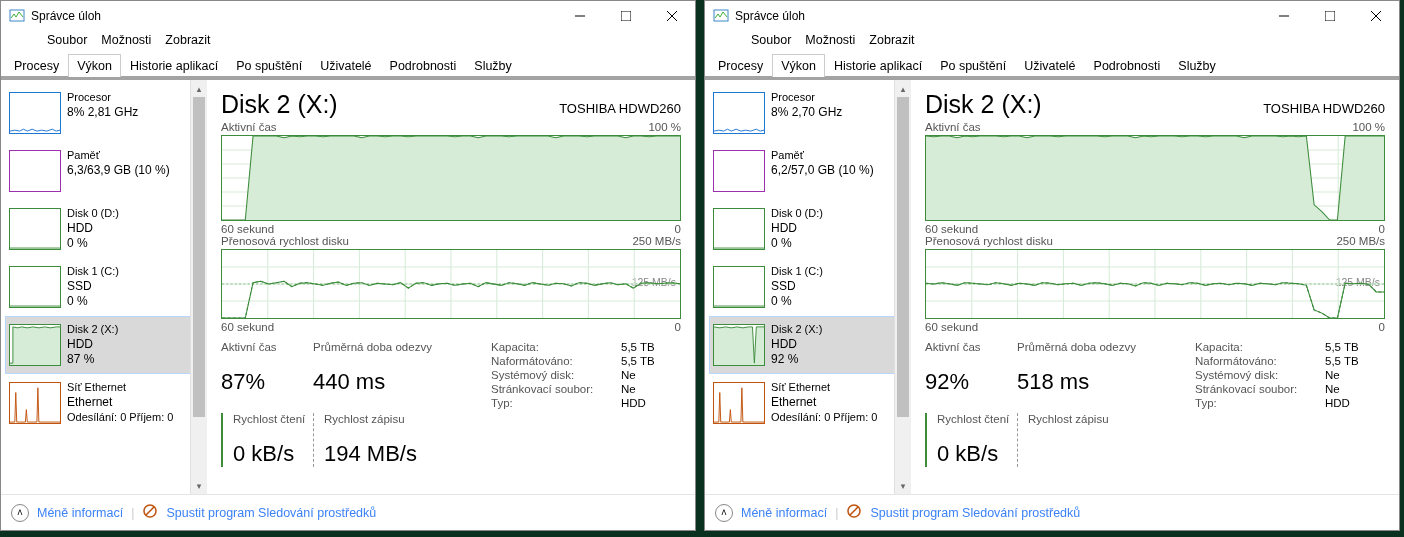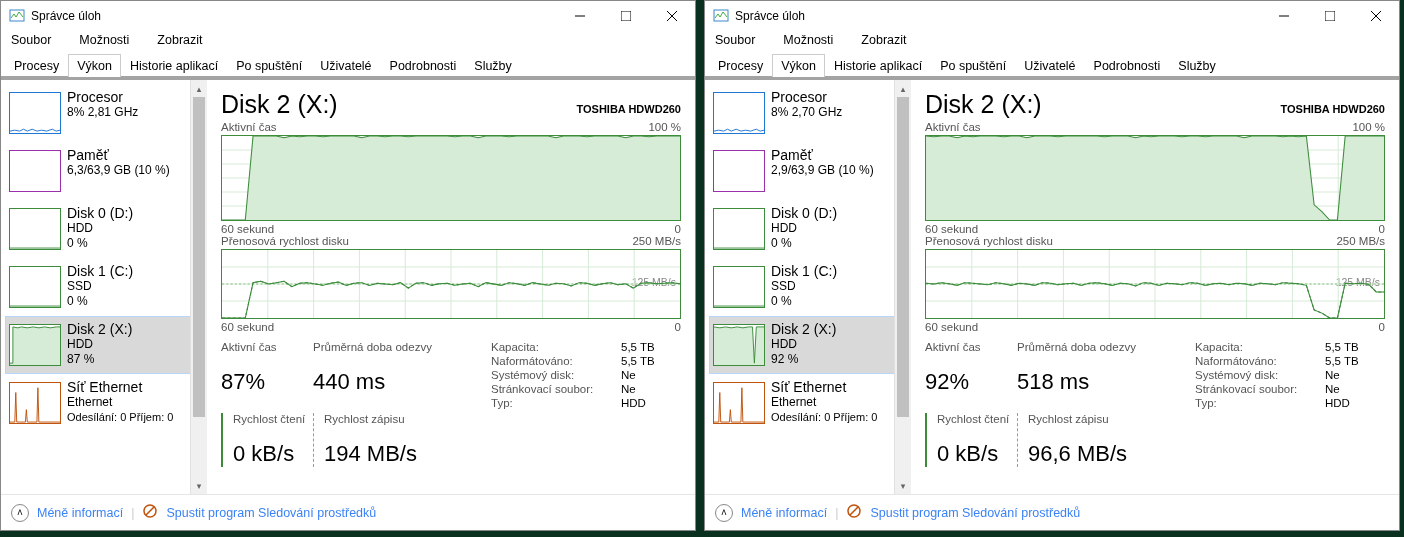--- a/index.html
+++ b/index.html
@@ -3,40 +3,40 @@
 <meta charset="utf-8">
 <style>
   * { box-sizing: border-box; font-family: "Segoe UI", sans-serif; }
   body { margin: 0; background: #0a3020; width: 1404px; height: 537px; overflow: hidden; display: flex; gap: 8px; padding: 0; }
   .window { background: #fff; width: 696px; height: 531px; border: 1px solid #888; display: flex; flex-direction: column; position: relative; }
   .titlebar { height: 30px; display: flex; align-items: center; padding: 0 0 0 8px; font-size: 12px; }
   .titlebar .icon { width: 16px; height: 16px; margin-right: 6px; }
   .titlebar .spacer { flex: 1; }
   .titlebar .winbtn { width: 46px; height: 30px; display: flex; align-items: center; justify-content: center; font-size: 12px; }
   .titlebar .winbtn svg { width: 10px; height: 10px; }
-  .menubar { display: flex; gap: 28px; padding: 2px 10px 6px 10px; font-size: 12.5px; }
+  .menubar { display: flex; gap: 14px; padding: 2px 10px 6px 10px; font-size: 12.5px; margin-left: 36px; }
   .menubar span { }
   .tabbar { display: flex; border-bottom: 4px solid #a3a3a3; padding: 0 4px; font-size: 12.5px; }
   .tabbar .tab { padding: 4px 8px; border: 1px solid transparent; border-bottom: none; position: relative; top: 1px; }
   .tabbar .tab.active { border-color: #ccc; background: #fff; }
   .content { flex: 1; display: flex; overflow: hidden; }
   .sidebar { width: 206px; position: relative; padding: 4px 0 4px 4px; }
   .sidebar-inner { width: 188px; }
   .sideitem { display: flex; align-items: flex-start; gap: 6px; padding: 6px 4px; height: 58px; cursor: default; }
   .sideitem.selected { background: #d9d9d9; box-shadow: inset 0 0 0 1px #b8d6fb; }
   .thumb { width: 52px; height: 42px; border: 1px solid; background: #fff; position: relative; margin-top: 2px; }
   .thumb svg { position: absolute; inset: 0; width: 100%; height: 100%; }
   .sidetext { font-size: 12px; line-height: 15px; }
-  .sidetitle { font-size: 14px; }
+  .sidetitle { font-size: 11px; }
   .scrollbar { position: absolute; right: 0; top: 0; bottom: 0; width: 17px; background: #f0f0f0; border-left: 1px solid #e0e0e0; }
   .scrollbtn { height: 17px; display: flex; align-items: center; justify-content: center; color: #666; font-size: 9px; }
   .scrollthumb { background: #c0c0c0; margin: 0 2px; height: 320px; }
   .main { flex: 1; padding: 6px 14px; position: relative; }
   .maintitle { font-size: 25px; font-weight: 350; margin: 4px 0 2px 0; display: flex; align-items: baseline; }
-  .maintitle .model { margin-left: auto; font-size: 11px; font-weight: bold; }
+  .maintitle .model { margin-left: auto; font-size: 13px; }
   .chartsec { margin-top: 2px; }
   .chartlabelrow { display: flex; justify-content: space-between; font-size: 11.5px; color: #555; margin-bottom: 2px; }
   .chart { height: 86px; border: 1px solid #3c8c3c; position: relative; background: #fff; }
   .chart svg { position: absolute; inset: 0; width: 100%; height: 100%; }
   .chartfootrow { display: flex; justify-content: space-between; font-size: 11.5px; color: #555; margin-top: 2px; }
   .chart2 { height: 70px; margin-top: 2px; }
   .stats { display: flex; margin-top: 8px; }
   .statcol1 { min-width: 92px; }
   .statcol2 { min-width: 140px; }
   .statlabel { font-size: 11.5px; color: #555; }
@@ -343,21 +343,21 @@
         <div>8% 2,70 GHz</div>
         <div style=""></div>
       </div>
     </div>
           <div class="sideitem ">
       <div class="thumb" style="border-color:#9b2fae">
               <svg viewBox="0 0 52 42" preserveAspectRatio="none"></svg>
             </div>
       <div class="sidetext">
         <div class="sidetitle">Paměť</div>
-        <div>2,9/63,9 GB (10 %)</div>
+        <div>6,2/57,0 GB (10 %)</div>
         <div style=""></div>
       </div>
     </div>
           <div class="sideitem ">
       <div class="thumb" style="border-color:#3c8c3c">
               <svg viewBox="0 0 52 42" preserveAspectRatio="none">
                 <polyline points="0,41 52,41" stroke="#3c8c3c" fill="none" stroke-width="1"></polyline>
               </svg>
             </div>
       <div class="sidetext">
@@ -501,21 +501,20 @@
             </div>
           </div>
         </div>
         <div class="row2">
           <div class="statcol1">
             <div class="statlabel">Rychlost čtení</div>
             <div class="statval">0 kB/s</div>
           </div>
           <div class="statcol2 sep">
             <div class="statlabel">Rychlost zápisu</div>
-            <div class="statval">96,6 MB/s</div>
           </div>
         </div>
       </div>
     </div>
     <div class="footer">
       <span class="circle-up">˄</span>
       <a href="#">Méně informací</a>
       <span style="color:#ccc">|</span>
       <span><svg width="16" height="16" viewBox="0 0 16 16">
           <circle cx="8" cy="8" r="6" fill="none" stroke="#c0530e" stroke-width="1.5"></circle>

